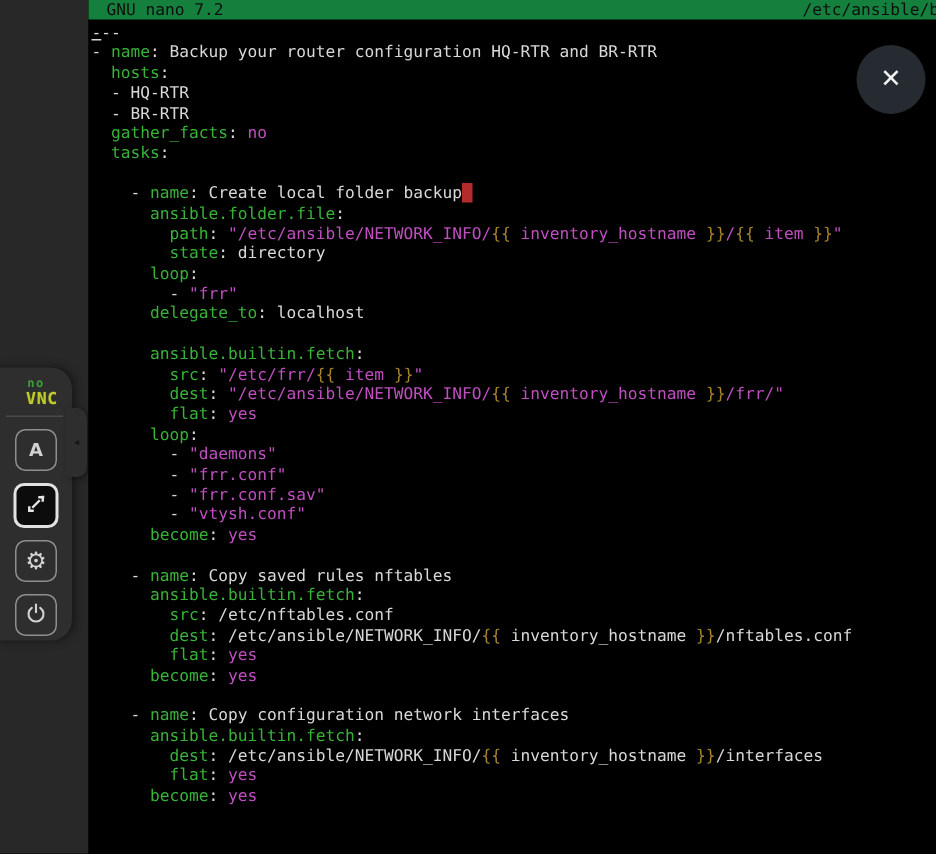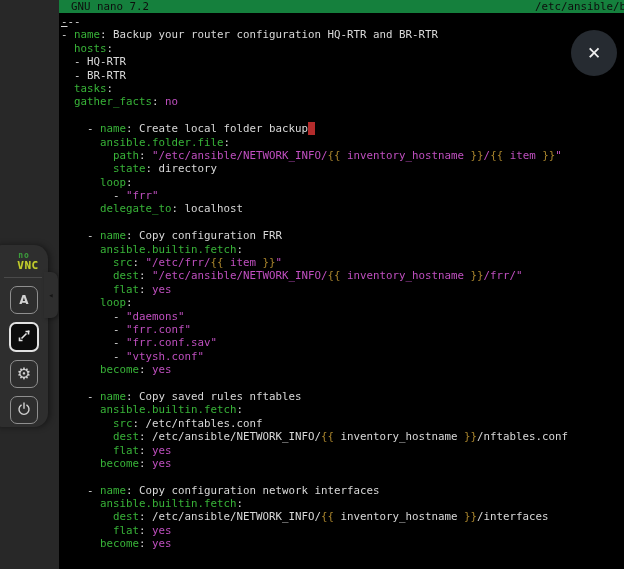--- a/index.html
+++ b/index.html
@@ -109,32 +109,31 @@
     <span class="app">GNU nano 7.2</span>
     <span class="path">/etc/ansible/b</span>
   </div>
   <div class="editor">
     <div>
         <div class="line"><span class="c-wu">-</span><span class="c-w">--</span></div>
         <div class="line"><span class="c-w">- </span><span class="c-g">name</span><span class="c-w">: Backup your router configuration HQ-RTR and BR-RTR</span></div>
         <div class="line"><span class="c-w">  </span><span class="c-g">hosts</span><span class="c-w">:</span></div>
         <div class="line"><span class="c-w">  - HQ-RTR</span></div>
         <div class="line"><span class="c-w">  - BR-RTR</span></div>
+        <div class="line"><span class="c-w">  </span><span class="c-g">gather_facts</span><span class="c-w">: </span><span class="c-m">no</span></div>
         <div class="line"><span class="c-w">  </span><span class="c-g">tasks</span><span class="c-w">:</span></div>
-        <div class="line"><span class="c-w">  </span><span class="c-g">gather_facts</span><span class="c-w">: </span><span class="c-m">no</span></div>
         <div class="line">&nbsp;</div>
         <div class="line"><span class="c-w">    - </span><span class="c-g">name</span><span class="c-w">: Create local folder backup</span><span class="c-r"> </span></div>
         <div class="line"><span class="c-w">      </span><span class="c-g">ansible.folder.file</span><span class="c-w">:</span></div>
         <div class="line"><span class="c-w">        </span><span class="c-g">path</span><span class="c-w">: </span><span class="c-m">"/etc/ansible/NETWORK_INFO/</span><span class="c-y">{{</span><span class="c-m"> inventory_hostname </span><span class="c-y">}}</span><span class="c-m">/</span><span class="c-y">{{</span><span class="c-m"> item </span><span class="c-y">}}</span><span class="c-m">"</span></div>
         <div class="line"><span class="c-w">        </span><span class="c-g">state</span><span class="c-w">: directory</span></div>
         <div class="line"><span class="c-w">      </span><span class="c-g">loop</span><span class="c-w">:</span></div>
         <div class="line"><span class="c-w">        - </span><span class="c-m">"frr"</span></div>
         <div class="line"><span class="c-w">      </span><span class="c-g">delegate_to</span><span class="c-w">: localhost</span></div>
         <div class="line">&nbsp;</div>
-        <div class="line"><span class="c-w">    - </span><span class="c-g">name</span><span class="c-w">: Copy configuration FRR</span></div>
         <div class="line"><span class="c-w">      </span><span class="c-g">ansible.builtin.fetch</span><span class="c-w">:</span></div>
         <div class="line"><span class="c-w">        </span><span class="c-g">src</span><span class="c-w">: </span><span class="c-m">"/etc/frr/</span><span class="c-y">{{</span><span class="c-m"> item </span><span class="c-y">}}</span><span class="c-m">"</span></div>
         <div class="line"><span class="c-w">        </span><span class="c-g">dest</span><span class="c-w">: </span><span class="c-m">"/etc/ansible/NETWORK_INFO/</span><span class="c-y">{{</span><span class="c-m"> inventory_hostname </span><span class="c-y">}}</span><span class="c-m">/frr/"</span></div>
         <div class="line"><span class="c-w">        </span><span class="c-g">flat</span><span class="c-w">: </span><span class="c-m">yes</span></div>
         <div class="line"><span class="c-w">      </span><span class="c-g">loop</span><span class="c-w">:</span></div>
         <div class="line"><span class="c-w">        - </span><span class="c-m">"daemons"</span></div>
         <div class="line"><span class="c-w">        - </span><span class="c-m">"frr.conf"</span></div>
         <div class="line"><span class="c-w">        - </span><span class="c-m">"frr.conf.sav"</span></div>
         <div class="line"><span class="c-w">        - </span><span class="c-m">"vtysh.conf"</span></div>
         <div class="line"><span class="c-w">      </span><span class="c-g">become</span><span class="c-w">: </span><span class="c-m">yes</span></div>

